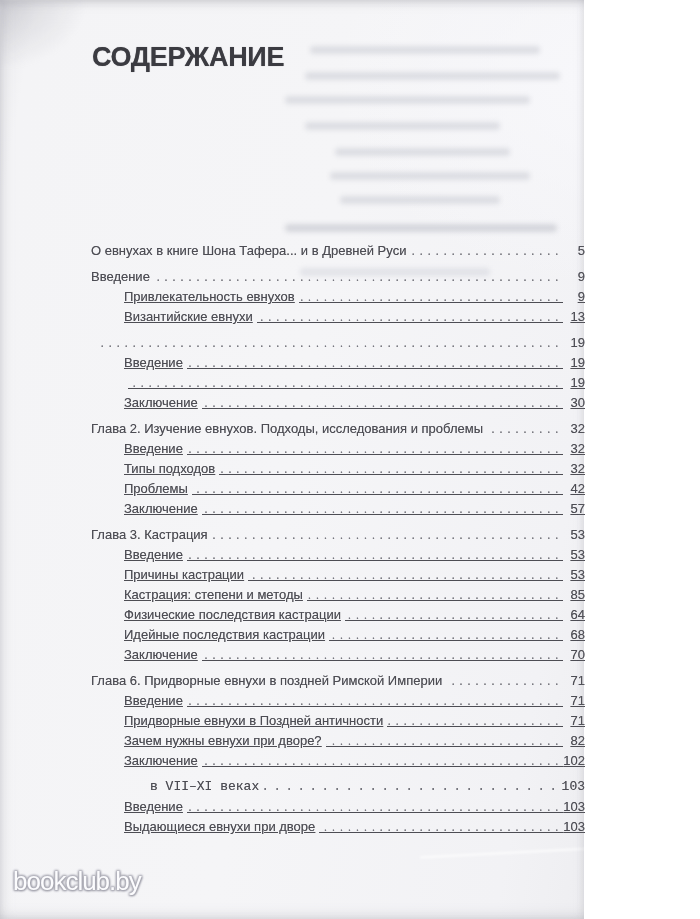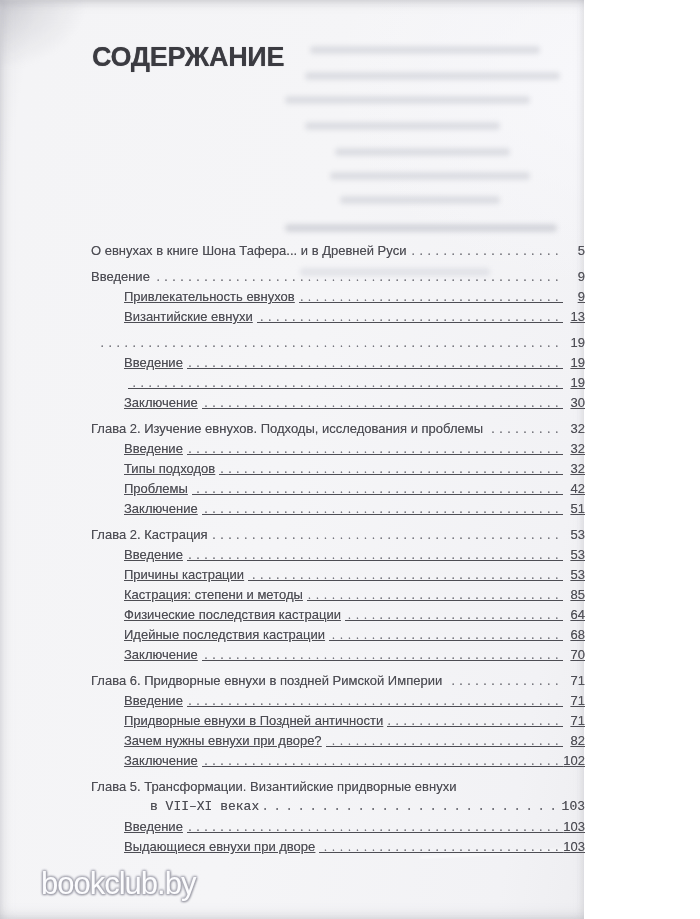--- a/index.html
+++ b/index.html
@@ -58,27 +58,26 @@
     margin-left: 4px; direction: rtl;
     color: #75757d;
   }
   .toc-dots::before {
     content: "..........................................................................................";
     letter-spacing: 4.5px; font-size: 12.5px;
   }
   .toc-page { min-width: 22px; text-align: right; white-space: nowrap; }
   .watermark {
     position: absolute; left: 13px; top: 866px; z-index: 5;
-    font-size: 31px; letter-spacing: -1px;
+    font-size: 26px; letter-spacing: -1px;
     color: #fcfcfe;
     text-shadow:
       0 0 1px #b4b4bd, 0 0 3px #a8a8b2,
       1px 1px 2px #9c9ca6, -1px -1px 2px #b9b9c2,
       1px -1px 2px #b0b0ba, -1px 1px 2px #a8a8b2;
-    margin-left: 28px;
   }
   .crease {
     position: absolute; top: 852px; left: 420px; width: 170px; height: 2px; z-index: 2;
     background: rgba(255,255,255,.75); transform: rotate(-3deg); filter: blur(1.2px);
   }
 </style>
 </head>
 <body>
 
 <div class="page">
@@ -161,26 +160,26 @@
           <span class="toc-page">32</span>
         </div>
         <div class="toc-row indent-1">
           <span class="toc-label">Проблемы</span>
           <span class="toc-dots"></span>
           <span class="toc-page">42</span>
         </div>
         <div class="toc-row indent-1">
           <span class="toc-label">Заключение</span>
           <span class="toc-dots"></span>
-          <span class="toc-page">51</span>
-        </div>
-      </div>
-      <div class="toc-group">
-        <div class="toc-row indent-0">
-          <span class="toc-label">Глава 2. Кастрация</span>
+          <span class="toc-page">57</span>
+        </div>
+      </div>
+      <div class="toc-group">
+        <div class="toc-row indent-0">
+          <span class="toc-label">Глава 3. Кастрация</span>
           <span class="toc-dots"></span>
           <span class="toc-page">53</span>
         </div>
         <div class="toc-row indent-1">
           <span class="toc-label">Введение</span>
           <span class="toc-dots"></span>
           <span class="toc-page">53</span>
         </div>
         <div class="toc-row indent-1">
           <span class="toc-label">Причины кастрации</span>
@@ -229,23 +228,20 @@
           <span class="toc-dots"></span>
           <span class="toc-page">82</span>
         </div>
         <div class="toc-row indent-1">
           <span class="toc-label">Заключение</span>
           <span class="toc-dots"></span>
           <span class="toc-page">102</span>
         </div>
       </div>
       <div class="toc-group">
-        <div class="toc-row indent-0">
-          <span class="toc-label">Глава 5. Трансформации. Византийские придворные евнухи</span>
-        </div>
         <div class="toc-row indent-2">
           <span class="toc-label">в VII–XI веках</span>
           <span class="toc-dots"></span>
           <span class="toc-page">103</span>
         </div>
         <div class="toc-row indent-1">
           <span class="toc-label">Введение</span>
           <span class="toc-dots"></span>
           <span class="toc-page">103</span>
         </div>

